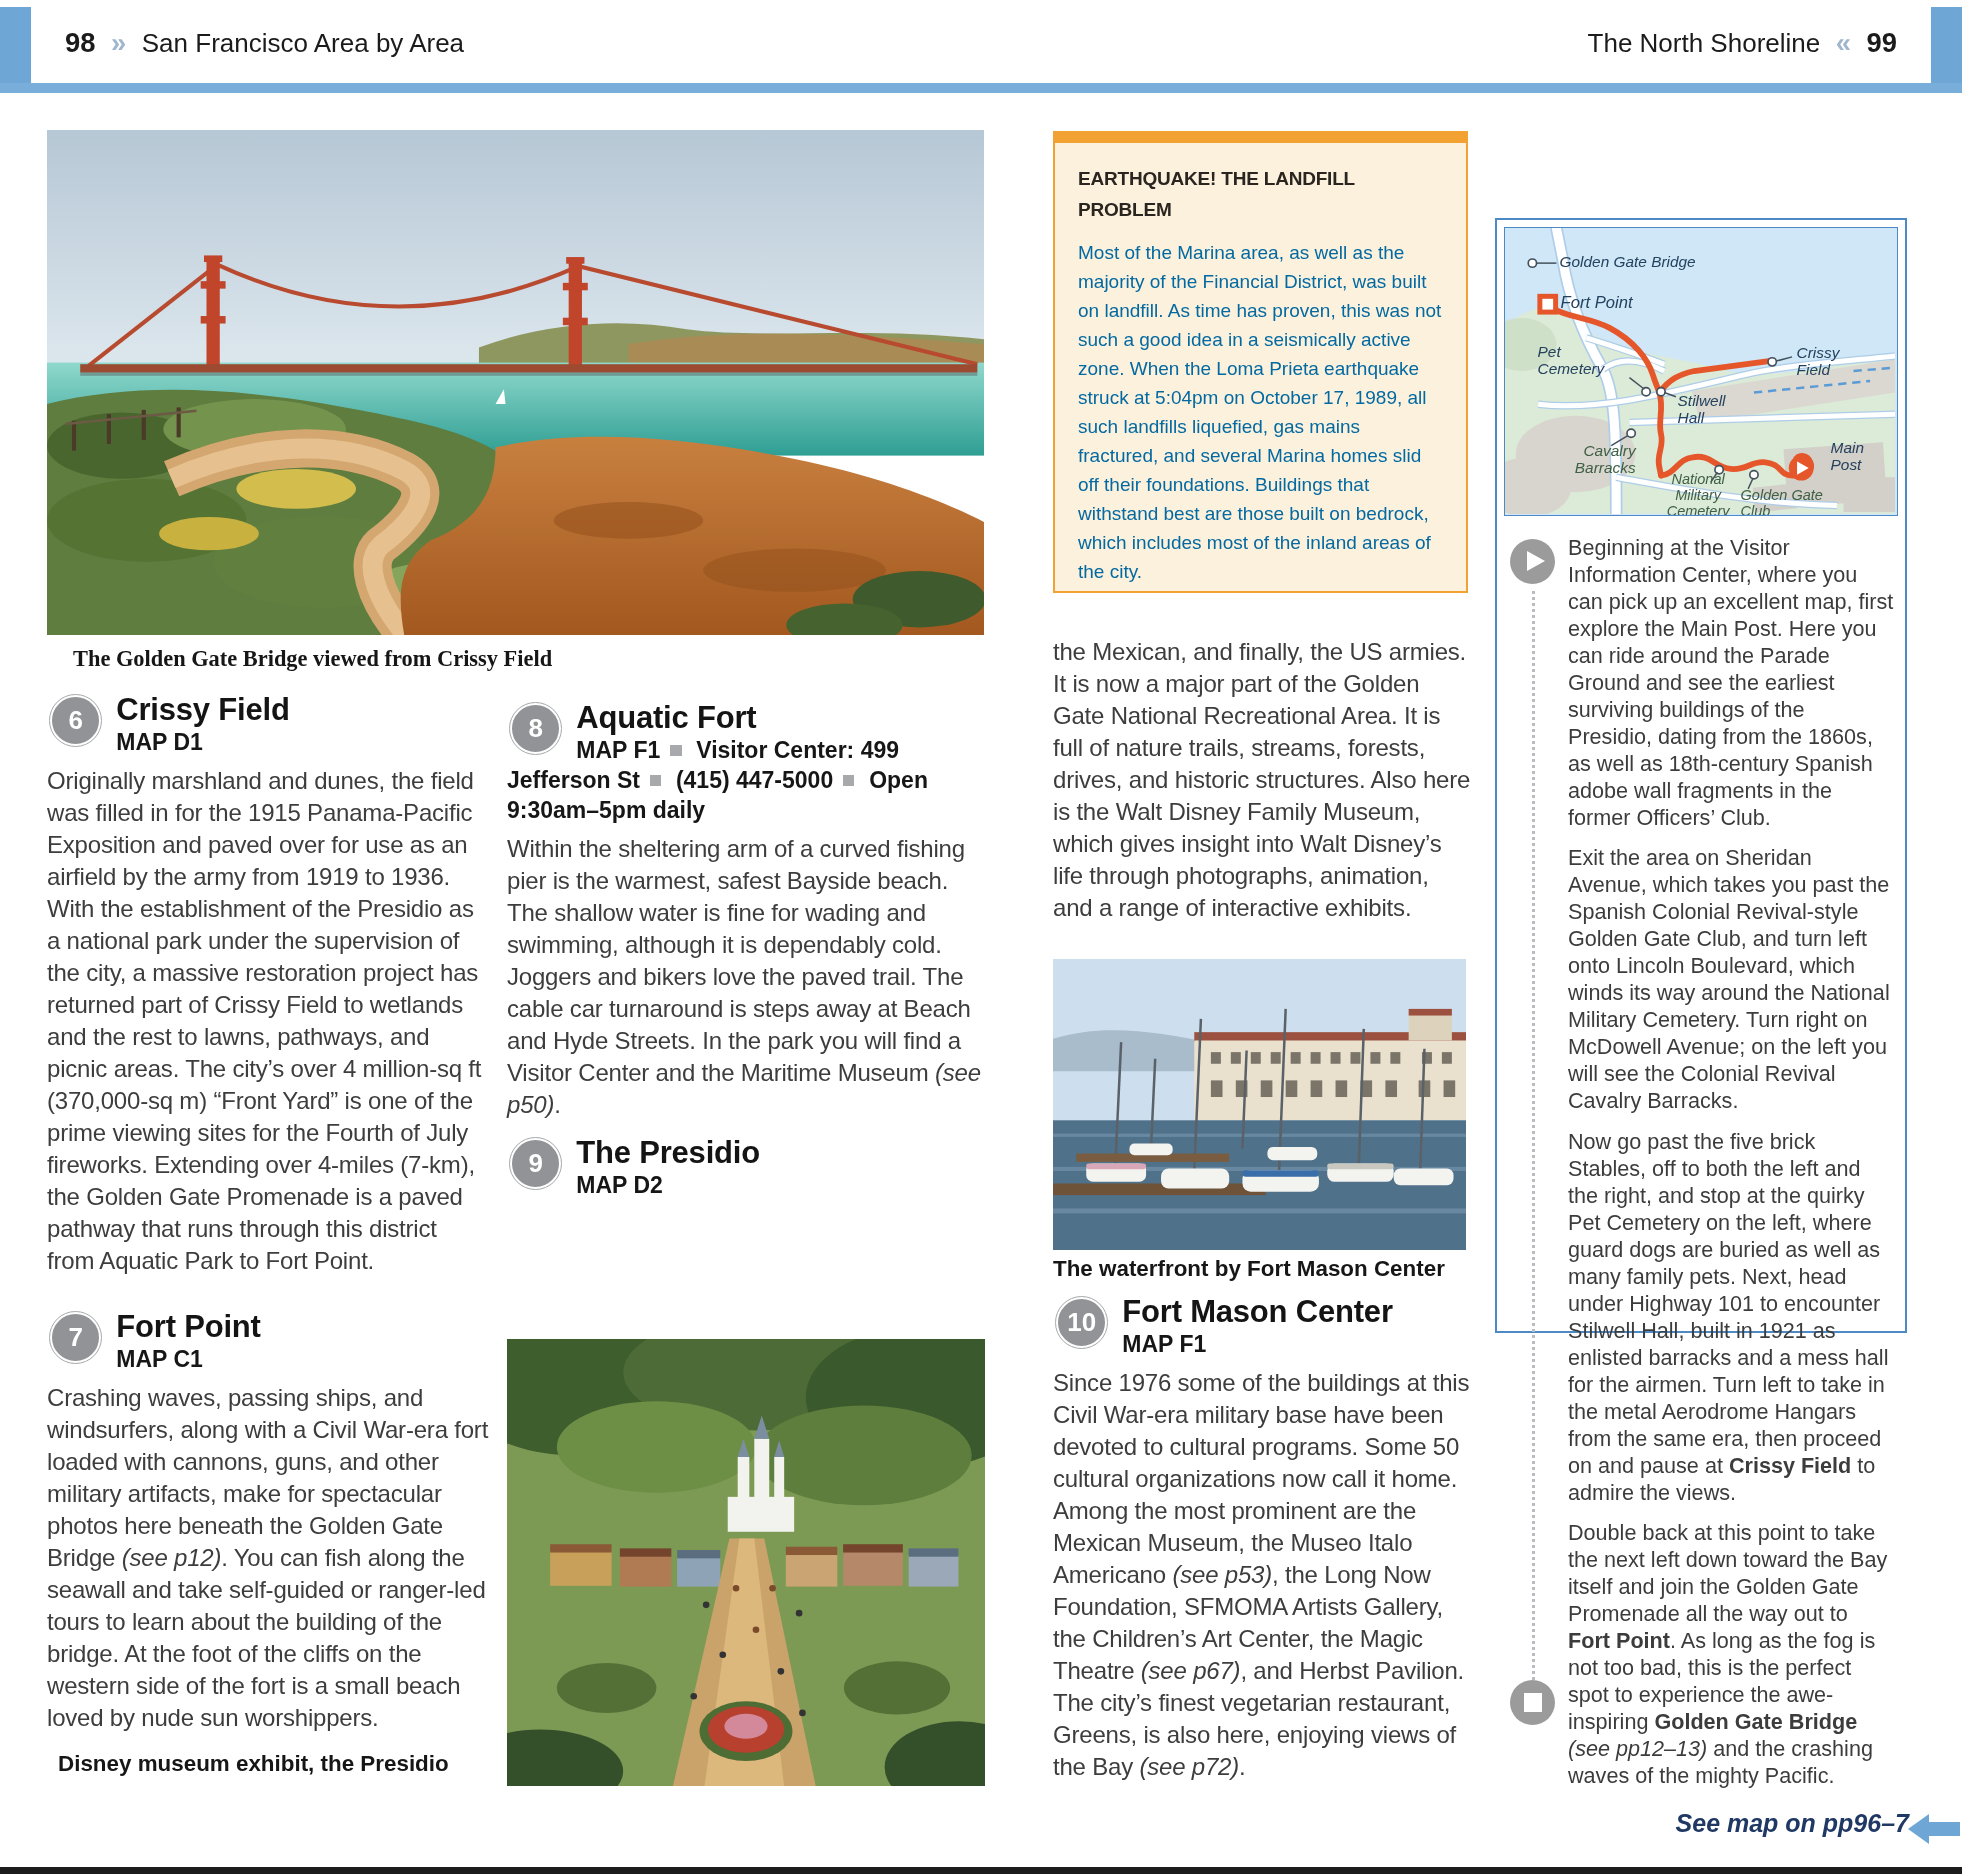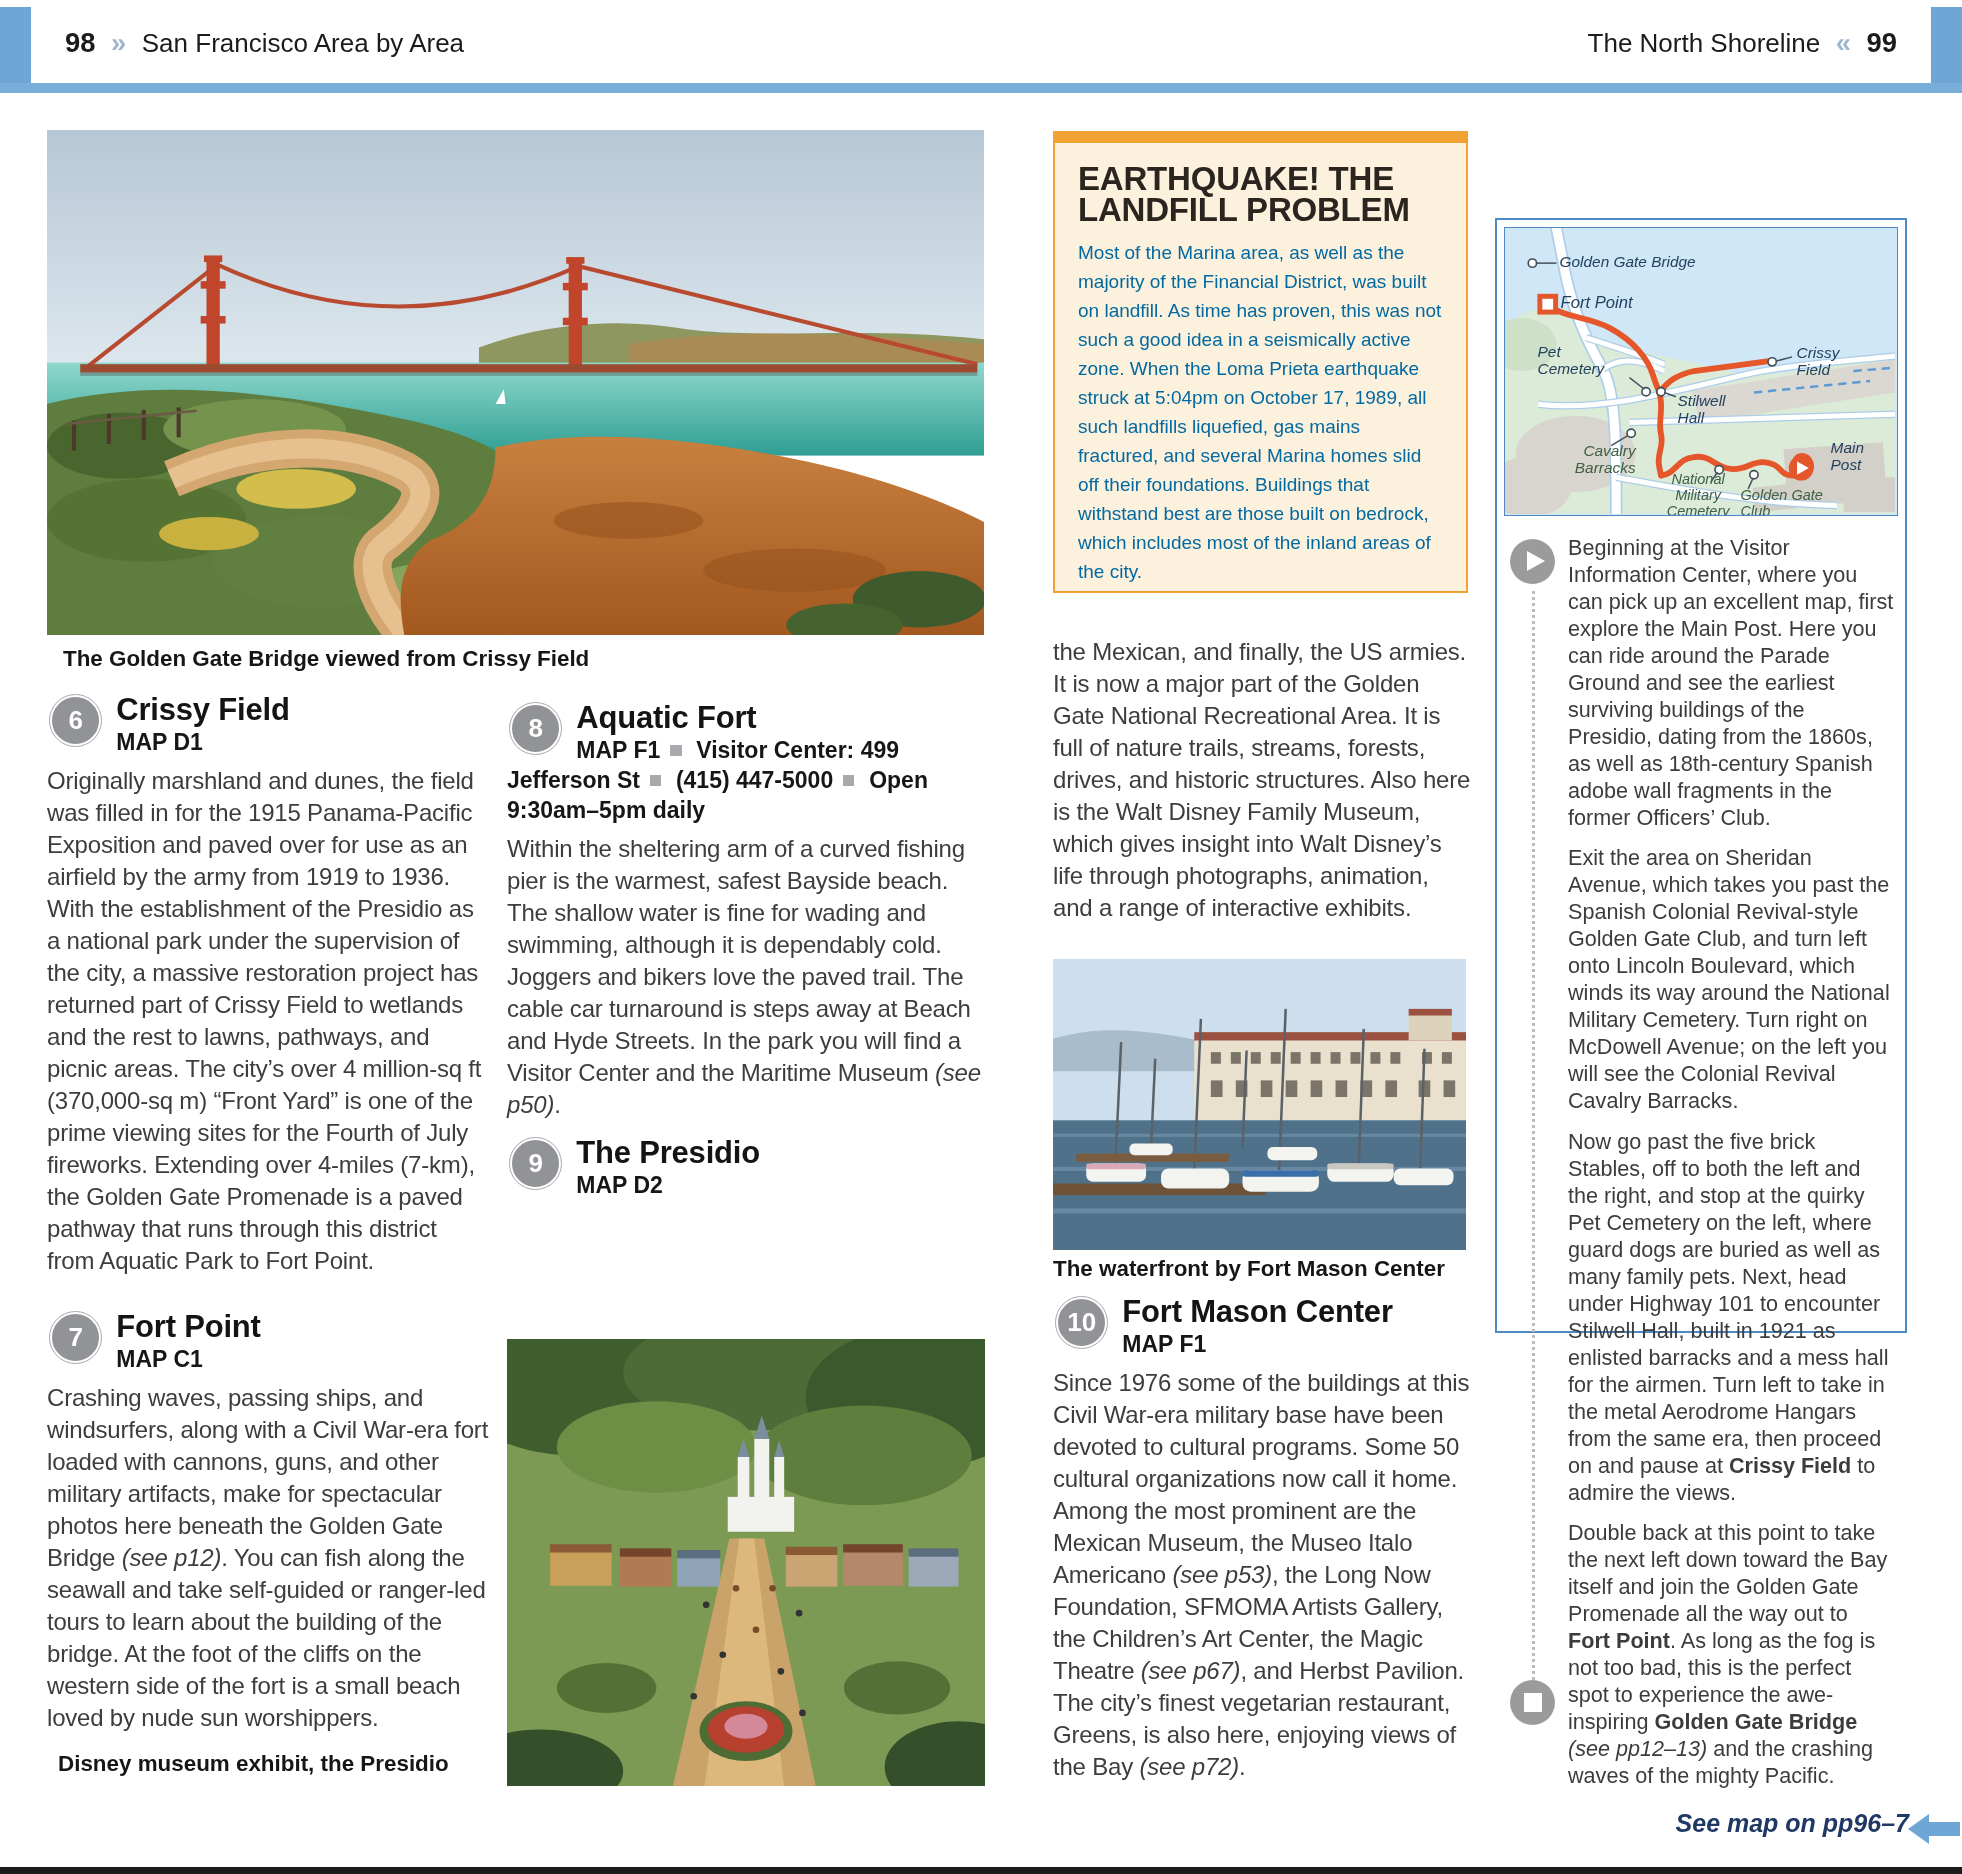--- a/index.html
+++ b/index.html
@@ -28,21 +28,21 @@
          border:2.5px solid #fff;outline:1.7px solid #a6a8ab;margin:3.3px 15px 3.3px 3.3px;}
   .entry h3{margin:0;font-size:31px;line-height:35px;color:#141414;letter-spacing:-0.2px;}
   .meta{font-size:23px;font-weight:bold;color:#161616;line-height:30px;}
   .sq{display:inline-block;width:11.6px;height:11.6px;background:#a7a9ac;margin:0 8.3px 2.5px 3.3px;vertical-align:middle;}
   .body{font-size:24px;line-height:32px;color:#3d3d3d;margin:8.3px 0 0;letter-spacing:-0.2px;}
   .body i,.tour p i,.meta i{font-style:italic;}
 
   
   .quake{position:absolute;left:1053px;top:131px;width:415px;height:462px;background:#fcf1dd;
          border:2.5px solid #f2a233;border-top:12.5px solid #f2a233;box-sizing:border-box;padding:20px 21.6px 0 23px;}
-  .quake h4{margin:0 0 13.3px;font-size:33px;line-height:31px;color:#2b2520;letter-spacing:-0.2px;}
+  .quake h4{margin:0 0 13.3px;font-size:19px;line-height:31px;color:#2b2520;letter-spacing:-0.2px;}
   .quake p{margin:0;font-size:19px;line-height:29px;color:#0369a1;}
 
   
   .bike-title{position:absolute;left:1495px;top:131px;width:412px;height:81px;background:#6094c9;
               clip-path:polygon(0 0,375px 0,412px 37px,412px 100%,0 100%);box-sizing:border-box;padding:10px 15px;}
   .bike-title h4{margin:0;font-size:26px;line-height:31px;color:#16365c;letter-spacing:-0.2px;}
   .bike-box{position:absolute;left:1495px;top:218px;width:412px;height:1115px;border:2.5px solid #4d89c4;
             box-sizing:border-box;background:#fff;}
   .bike-map{position:absolute;left:6.6px;top:6.6px;width:394px;height:289px;border:1.7px solid #4d89c4;box-sizing:border-box;overflow:hidden;background:#cfe7f7;}
   .bike-map svg{position:absolute;left:0;top:0;}
@@ -138,21 +138,21 @@
       <ellipse cx="960" cy="596" rx="70" ry="26" fill="#46632f"></ellipse>
       <g fill="#4b3a28">
         <rect x="30" y="350" width="5" height="36"></rect>
           <rect x="72" y="342" width="5" height="36"></rect>
           <rect x="114" y="337" width="5" height="36"></rect>
           <rect x="156" y="334" width="5" height="36"></rect>
       </g>
       <path d="M22,354 L180,338" stroke="#6b5a44" stroke-width="3" fill="none"></path>
     </svg>
   </div>
-  <div class="caption" style="left:63px;top:646px;">The Golden Gate Bridge viewed from Crissy Field</div>
+  <div class="caption" style="left:73px;top:646px;font-family:Liberation Serif, serif;">The Golden Gate Bridge viewed from Crissy Field</div>
 
   <div class="entry" style="left:47px;top:692px;width:442px;">
     <div class="badge">
         <span>6</span>
       </div>
     <h3>Crissy Field</h3>
     <div class="meta">MAP D1</div>
     <p class="body">Originally marshland and dunes, the field was filled in for the 1915 Panama-Pacific Exposition and paved over for use as an airfield by the army from 1919 to 1936. With the establishment of the Presidio as a national park under the supervision of the city, a massive restoration project has returned part of Crissy Field to wetlands and the rest to lawns, pathways, and picnic areas. The city’s over 4 million-sq ft (370,000-sq m) “Front Yard” is one of the prime viewing sites for the Fourth of July fireworks. Extending over 4-miles (7-km), the Golden Gate Promenade is a paved pathway that runs through this district from Aquatic Park to Fort Point.</p>
   </div>
 

